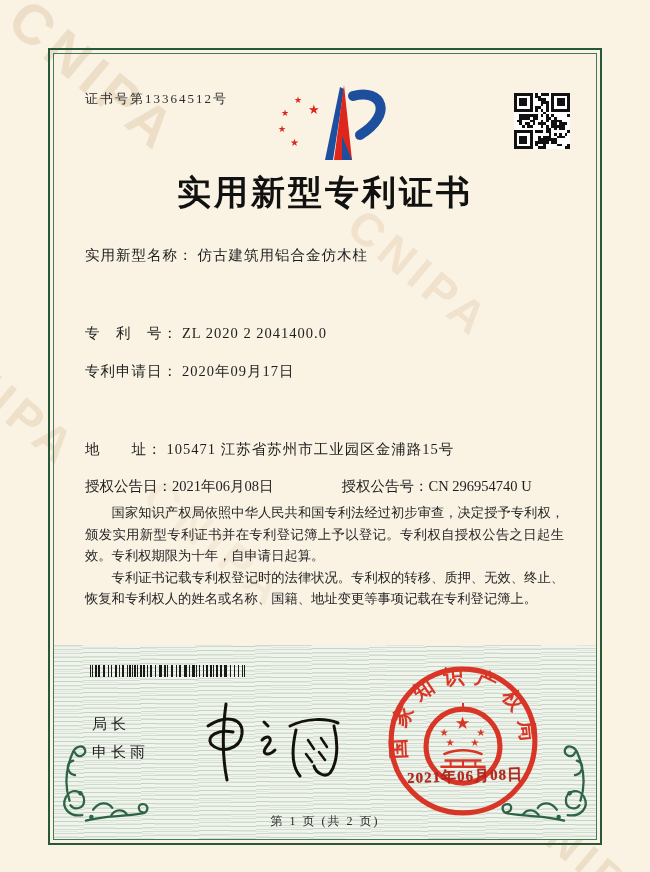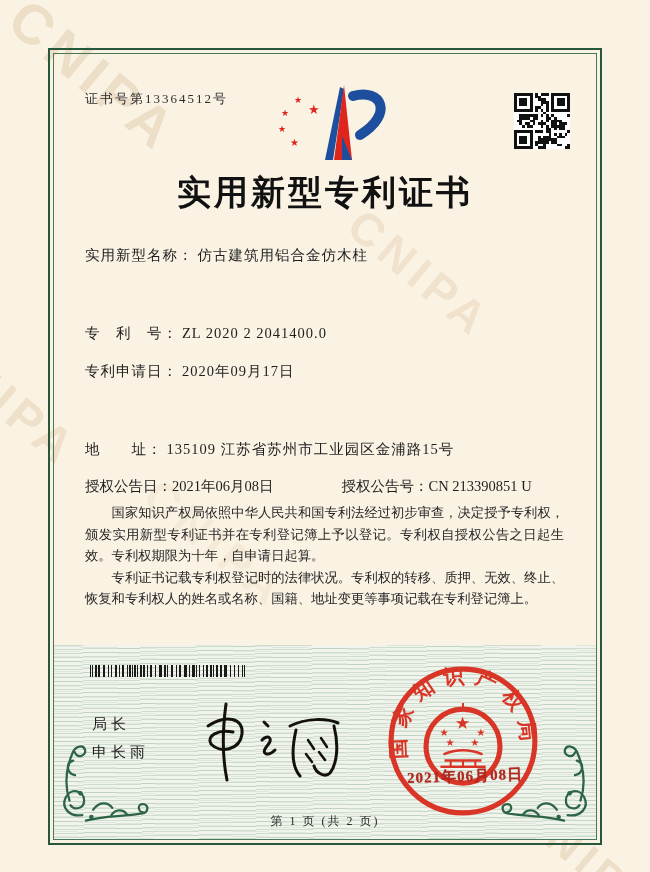--- a/index.html
+++ b/index.html
@@ -257,25 +257,25 @@
     <div class="row r0">
       <span class="lab">实用新型名称：</span><span class="val">仿古建筑用铝合金仿木柱</span>
     </div>
     <div class="row r2">
       <span class="lab">专　利　号：</span><span class="val">ZL 2020 2 2041400.0</span>
     </div>
     <div class="row r3">
       <span class="lab">专利申请日：</span><span class="val">2020年09月17日</span>
     </div>
     <div class="row r5">
-      <span class="lab">地　　址：</span><span class="val">135109 江苏省苏州市工业园区金浦路15号</span>
+      <span class="lab">地　　址：</span><span class="val">105471 江苏省苏州市工业园区金浦路15号</span>
     </div>
 
     <div class="grant">
-      <span class="lab">授权公告日：</span><span class="val">2021年06月08日</span><span class="gap"></span><span class="lab">授权公告号：</span><span class="val">CN 213390851 U</span>
+      <span class="lab">授权公告日：</span><span class="val">2021年06月08日</span><span class="gap"></span><span class="lab">授权公告号：</span><span class="val">CN 296954740 U</span>
     </div>
 
     <div class="paras">
       <p>国家知识产权局依照中华人民共和国专利法经过初步审查，决定授予专利权，颁发实用新型专利证书并在专利登记簿上予以登记。专利权自授权公告之日起生效。专利权期限为十年，自申请日起算。</p>
       <p>专利证书记载专利权登记时的法律状况。专利权的转移、质押、无效、终止、恢复和专利权人的姓名或名称、国籍、地址变更等事项记载在专利登记簿上。</p>
     </div>
 
     <div class="barcode">
       <svg id="bar" width="156" height="12" viewBox="0 0 156 12" shape-rendering="crispEdges">
           <rect x="0" y="0" width="1" height="12" fill="#1a1a1a"></rect>

